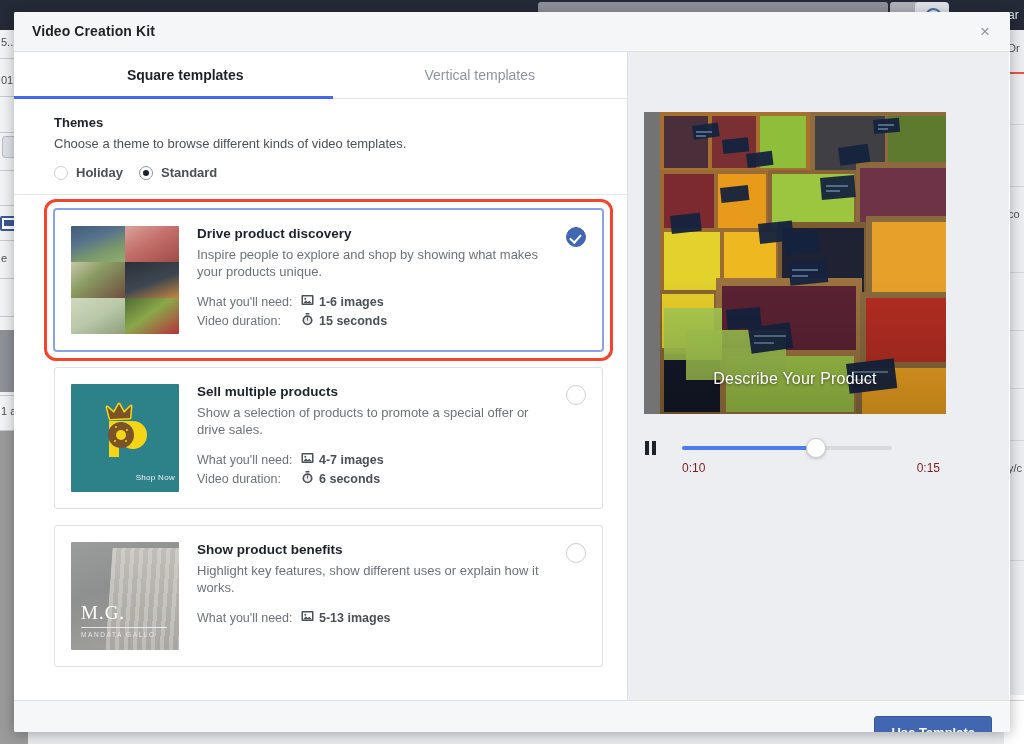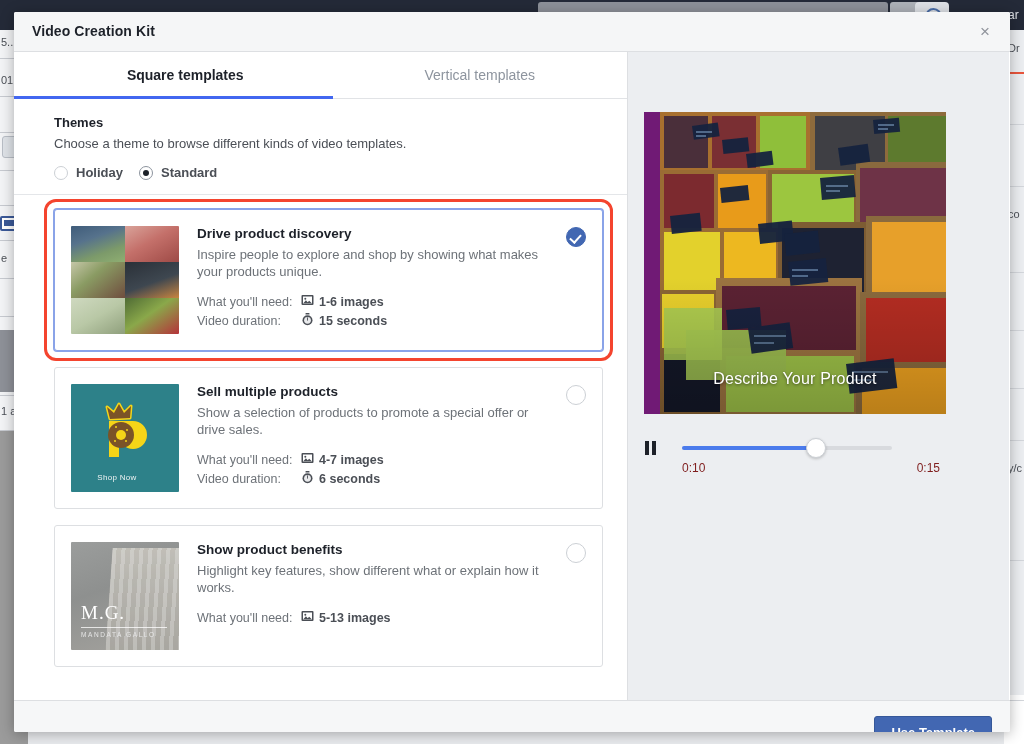--- a/index.html
+++ b/index.html
@@ -223,21 +223,21 @@
 
   
   .th-veg { width: 100%; height: 100%; display: grid;
     grid-template-columns: 1fr 1fr; grid-template-rows: 1fr 1fr 1fr; }
   .th-teal {
     width: 100%; height: 100%; background: #2d8189;
     display: flex; flex-direction: column; align-items: center;
     justify-content: center; position: relative;
   }
   .th-teal .shop {
-    position: absolute; bottom: 10px; left: 0; right: 16px; text-align: center;
+    position: absolute; bottom: 10px; left: 0; right: 4px; text-align: right;
     color: #eef3f3; font-size: 8px; letter-spacing: .3px;
   }
   .th-mg {
     width: 100%; height: 100%; position: relative;
     background: linear-gradient(160deg,#9b9d9c 0%,#8e908f 40%,#a6a49f 100%);
     overflow: hidden;
   }
   .th-mg .bld {
     position: absolute; right: -6px; top: 6px; width: 76px; height: 104px;
     background:
@@ -257,21 +257,21 @@
     border-top: 1px solid rgba(255,255,255,.75); padding-top: 3px; width: 86px;
   }
 
   
   .right-col {
     width: 381px; height: 648px; background: #eceef1;
     position: relative;
   }
   .preview-img {
     position: absolute; left: 16px; top: 60px; width: 302px; height: 302px;
-    overflow: hidden; background: #701a75; padding-left: 16px;
+    overflow: hidden; background: #737373; padding-left: 16px;
   }
   .preview-caption {
     position: absolute; left: 0; right: 0; bottom: 26px; text-align: center;
     color: #fff; font-size: 16px; letter-spacing: .2px;
     text-shadow: 0 1px 3px rgba(0,0,0,.55);
   }
   .player {
     position: absolute; left: 16px; top: 385px; width: 302px; height: 52px;
   }
   .pause-btn {
@@ -496,21 +496,21 @@
         <div class="card">
           <div class="thumb">
             <div class="th-mg">
               <div class="bld"></div>
               <div class="mg-txt">M.G.</div>
               <div class="mg-sub">MANDATA GALLO</div>
             </div>
           </div>
           <div class="card-info">
             <div class="card-title">Show product benefits</div>
-            <div class="card-desc">Highlight key features, show different what or explain how it works.</div>
+            <div class="card-desc">Highlight key features, show different uses or explain how it works.</div>
             <div class="meta-row">
               <span class="meta-label">What you'll need:</span>
               <span class="meta-icon">
                 <svg width="13" height="12" viewBox="0 0 13 12">
                     <rect x="0.5" y="1" width="12" height="10" rx="1" fill="#4b4f56"></rect>
                     <rect x="2" y="2.5" width="9" height="7" fill="#fff"></rect>
                     <circle cx="4.3" cy="4.8" r="1" fill="#4b4f56"></circle>
                     <path d="M2.3 9.3l2.6-3 1.8 2 1.5-1.6 2.6 2.6z" fill="#4b4f56"></path>
                   </svg>
               </span>

